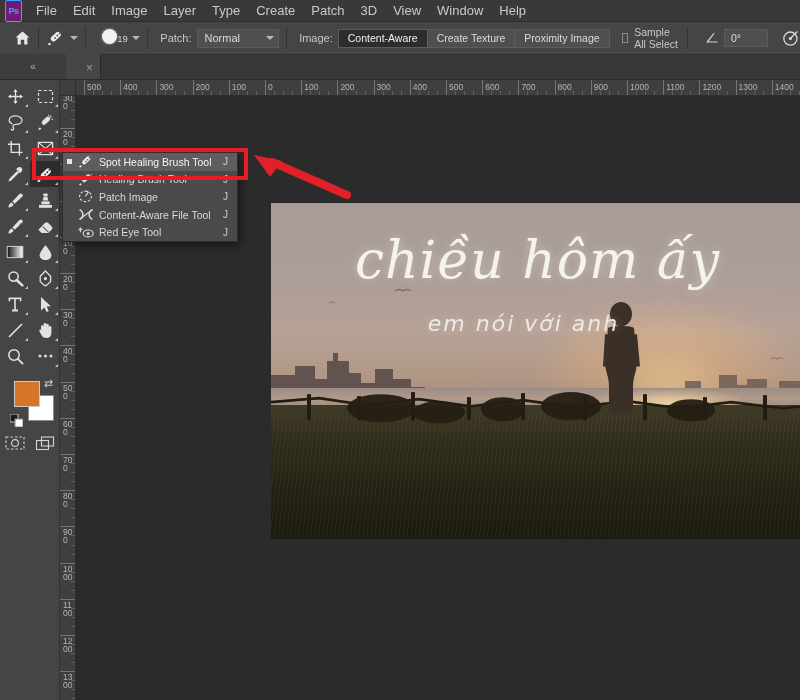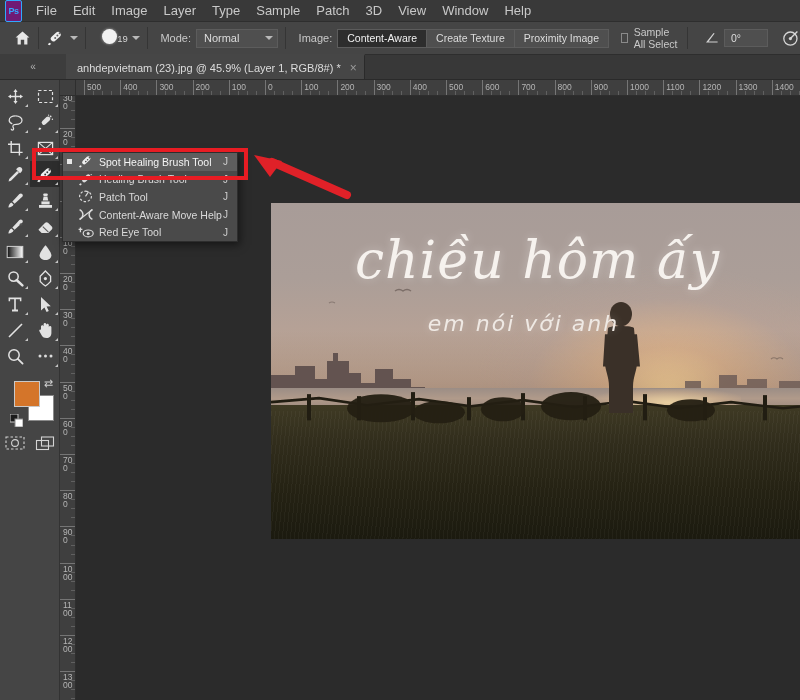--- a/index.html
+++ b/index.html
@@ -256,21 +256,21 @@
 
 <div id="app">
 
   <div class="menubar">
     <div class="ps-logo">Ps</div>
     <div class="menu-item">File</div>
     <div class="menu-item">Edit</div>
     <div class="menu-item">Image</div>
     <div class="menu-item">Layer</div>
     <div class="menu-item">Type</div>
-    <div class="menu-item">Sample</div>
+    <div class="menu-item">Create</div>
     <div class="menu-item">Patch</div>
     <div class="menu-item">3D</div>
     <div class="menu-item">View</div>
     <div class="menu-item">Window</div>
     <div class="menu-item">Help</div>
   </div>
 
   <div class="optionsbar">
 
     <div class="home-btn">
@@ -295,21 +295,21 @@
     <div class="opt-sep"></div>
 
     <div class="brush-size-wrap">
       <div class="brush-dot"></div>
       <div class="brush-num">19</div>
     </div>
     <div class="caret"></div>
 
     <div class="opt-sep"></div>
 
-    <div class="opt-label">Mode:</div>
+    <div class="opt-label">Patch:</div>
     <div class="dropdown">
       <span>Normal</span>
       <span class="caret" style="margin-left:6px;"></span>
     </div>
 
     <div class="opt-sep"></div>
 
     <div class="opt-label">Image:</div>
     <div style="display:flex;">
       <div class="seg active">Content-Aware</div>
@@ -336,21 +336,20 @@
         <circle cx="8.4" cy="9.6" r="6.6" fill="none" stroke="#d6d6d6" stroke-width="1.3"></circle>
         <path d="M8.4 9.6 L15.4 2.4" stroke="#d6d6d6" stroke-width="1.4" fill="none"></path>
         <circle cx="8.4" cy="9.6" r="1.6" fill="#d6d6d6"></circle>
       </svg>
     </div>
   </div>
 
   <div class="tabbar">
     <div class="collapse-btn">«</div>
     <div class="doc-tab">
-      <span class="doc-tab-title">anhdepvietnam (23).jpg @ 45.9% (Layer 1, RGB/8#) *</span>
       <span class="tab-close">×</span>
     </div>
   </div>
 
   <div class="toolbar">
     <div class="tool-grid">
 
       <div class="tool">
         <svg width="17" height="17" viewBox="0 0 17 17">
             <path d="M8.5 1 L10.6 4 L9.2 4 L9.2 7.8 L13 7.8 L13 6.4 L16 8.5 L13 10.6 L13 9.2 L9.2 9.2 L9.2 13 L10.6 13 L8.5 16 L6.4 13 L7.8 13 L7.8 9.2 L4 9.2 L4 10.6 L1 8.5 L4 6.4 L4 7.8 L7.8 7.8 L7.8 4 L6.4 4 Z" fill="#e2e2e2"></path>
@@ -875,34 +874,34 @@
     </div>
 
     <div class="fly-row">
       <span class="fly-bullet hidden"></span>
       <span class="fly-ico">
         <svg width="15" height="13" viewBox="0 0 15 13">
             <path d="M7.5 1.2 C10.8 1.2 13.4 3.6 13.4 6.4 C13.4 9.2 10.8 11.6 7.5 11.6 C4.2 11.6 1.6 9.2 1.6 6.4 C1.6 3.6 4.2 1.2 7.5 1.2 Z" fill="none" stroke="#dadada" stroke-width="1.2" stroke-dasharray="2.4 1.8"></path>
             <path d="M7.5 6.4 L10.6 1.6" stroke="#dadada" stroke-width="1.1"></path>
           </svg>
       </span>
-      <span class="fly-name">Patch Tool</span>
+      <span class="fly-name">Patch Image</span>
       <span class="fly-key">J</span>
     </div>
 
     <div class="fly-row">
       <span class="fly-bullet hidden"></span>
       <span class="fly-ico">
         <svg width="16" height="13" viewBox="0 0 16 13">
             <path d="M1.6 1.6 C6 4 6 9 1.6 11.4" fill="none" stroke="#dadada" stroke-width="1.4"></path>
             <path d="M14.4 1.6 C10 4 10 9 14.4 11.4" fill="none" stroke="#dadada" stroke-width="1.4"></path>
             <path d="M1.6 11.4 L14.4 1.6" stroke="#dadada" stroke-width="1.3"></path>
           </svg>
       </span>
-      <span class="fly-name">Content-Aware Move Help</span>
+      <span class="fly-name">Content-Aware File Tool</span>
       <span class="fly-key">J</span>
     </div>
 
     <div class="fly-row">
       <span class="fly-bullet hidden"></span>
       <span class="fly-ico">
         <svg width="16" height="13" viewBox="0 0 16 13">
             <path d="M2.4 1.4 L2.4 6.2 M0.6 3.4 L4.4 3.4" stroke="#dadada" stroke-width="1.3"></path>
             <ellipse cx="10.2" cy="7.4" rx="5" ry="3.4" fill="none" stroke="#dadada" stroke-width="1.2"></ellipse>
             <circle cx="10.2" cy="7.4" r="1.5" fill="#dadada"></circle>

